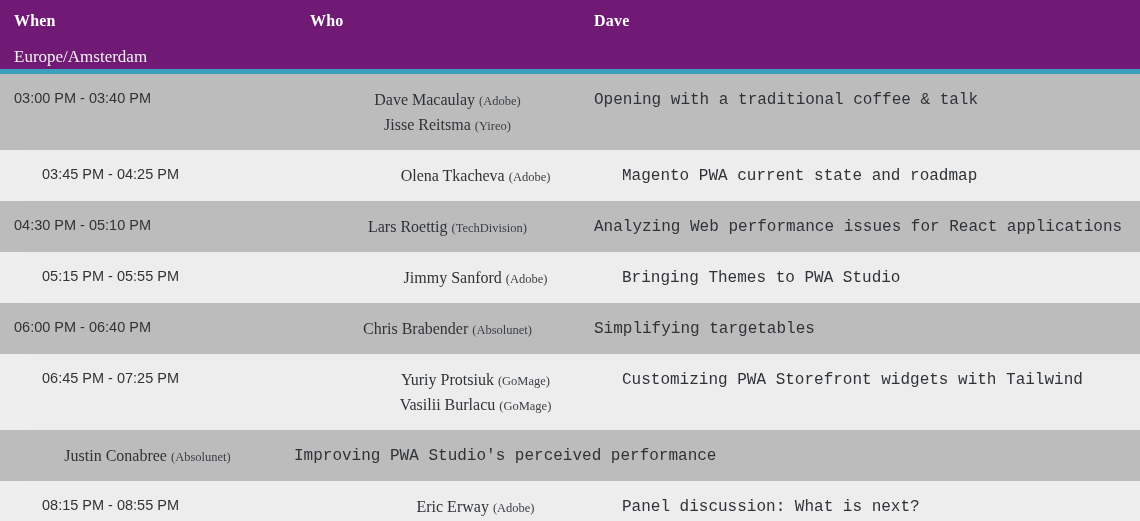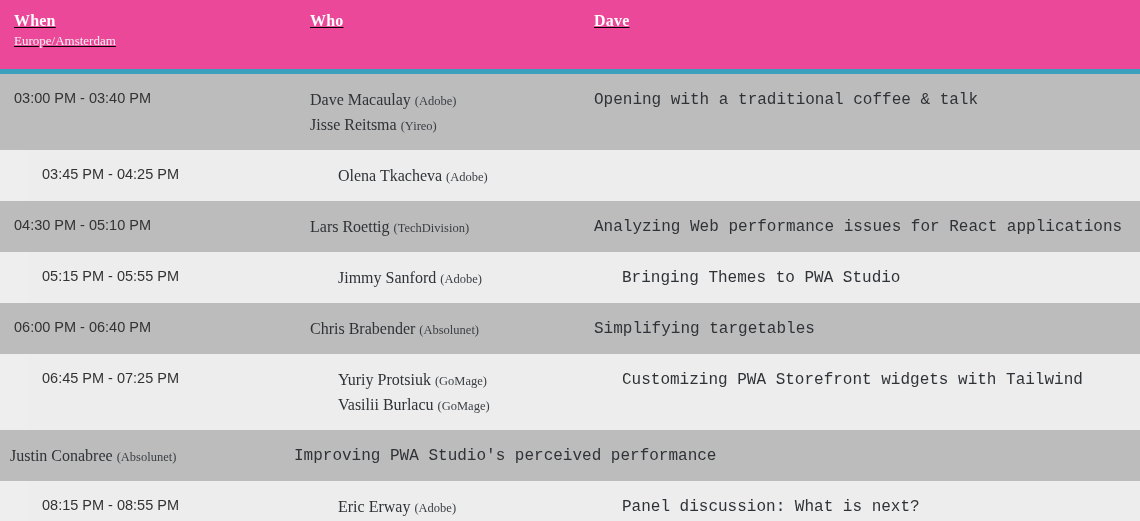--- a/index.html
+++ b/index.html
@@ -18,29 +18,28 @@
     width: 1140px;
     height: 521px;
     box-sizing: border-box;
     display: flex;
     flex-direction: column;
     background: #eeeeee;
   }
 
   
   .thead {
-    background: #ec4899;
+    background: #701a75;
     height: 69px;
     box-sizing: border-box;
     display: flex;
     align-items: flex-start;
     padding-top: 11px;
     position: relative;
     flex: 0 0 auto;
-    text-decoration: underline;
   }
   .accent-bar {
     height: 5px;
     background: #3b9fbd;
     flex: 0 0 auto;
   }
 
   .col-when  { width: 300px; box-sizing: border-box; padding-left: 14px; }
   .col-who   { width: 285px; box-sizing: border-box; padding-left: 10px; }
   .col-what  { flex: 1 1 auto; box-sizing: border-box; padding-left: 9px; }
@@ -50,23 +49,23 @@
     font-family: "Liberation Serif", serif;
     font-weight: bold;
     font-size: 16px;
     line-height: 19px;
     letter-spacing: 0.2px;
   }
   .th-sub {
     color: #f2f2f2;
     font-family: "Liberation Serif", serif;
     font-weight: normal;
-    font-size: 13px;
+    font-size: 17px;
     line-height: 16px;
-    margin-top: 3px;
+    margin-top: 19px;
   }
 
   
   .tbody {
     flex: 1 1 auto;
     display: flex;
     flex-direction: column;
   }
   .trow {
     display: flex;
@@ -98,21 +97,21 @@
   }
   .cell-what {
     flex: 1 1 auto;
     box-sizing: border-box;
     padding-left: 9px;
     font-family: Liberation Mono, monospace;
     font-size: 16px;
     line-height: 24px;
     color: #2f3337;
   }
-  .speaker { white-space: nowrap; }
+  .speaker { white-space: nowrap; text-align: center; }
   .speaker-name { font-size: 16px; }
   .speaker-org {
     font-size: 12.5px;
     color: #3a3f44;
   }
 </style>
 </head>
 <body>
 
 <div class="schedule">
@@ -139,20 +138,21 @@
           <div class="speaker"><span class="speaker-name">Dave Macaulay</span> <span class="speaker-org">(Adobe)</span></div>
           <div class="speaker"><span class="speaker-name">Jisse Reitsma</span> <span class="speaker-org">(Yireo)</span></div>
         </div>
         <div class="cell-what">Opening with a traditional coffee &amp; talk</div>
       </div>
       <div class="trow even">
         <div class="cell-when">03:45 PM - 04:25 PM</div>
         <div class="cell-who">
           <div class="speaker"><span class="speaker-name">Olena Tkacheva</span> <span class="speaker-org">(Adobe)</span></div>
         </div>
+        <div class="cell-what">Magento PWA current state and roadmap</div>
       </div>
       <div class="trow odd">
         <div class="cell-when">04:30 PM - 05:10 PM</div>
         <div class="cell-who">
           <div class="speaker"><span class="speaker-name">Lars Roettig</span> <span class="speaker-org">(TechDivision)</span></div>
         </div>
         <div class="cell-what">Analyzing Web performance issues for React applications</div>
       </div>
       <div class="trow even">
         <div class="cell-when">05:15 PM - 05:55 PM</div>

